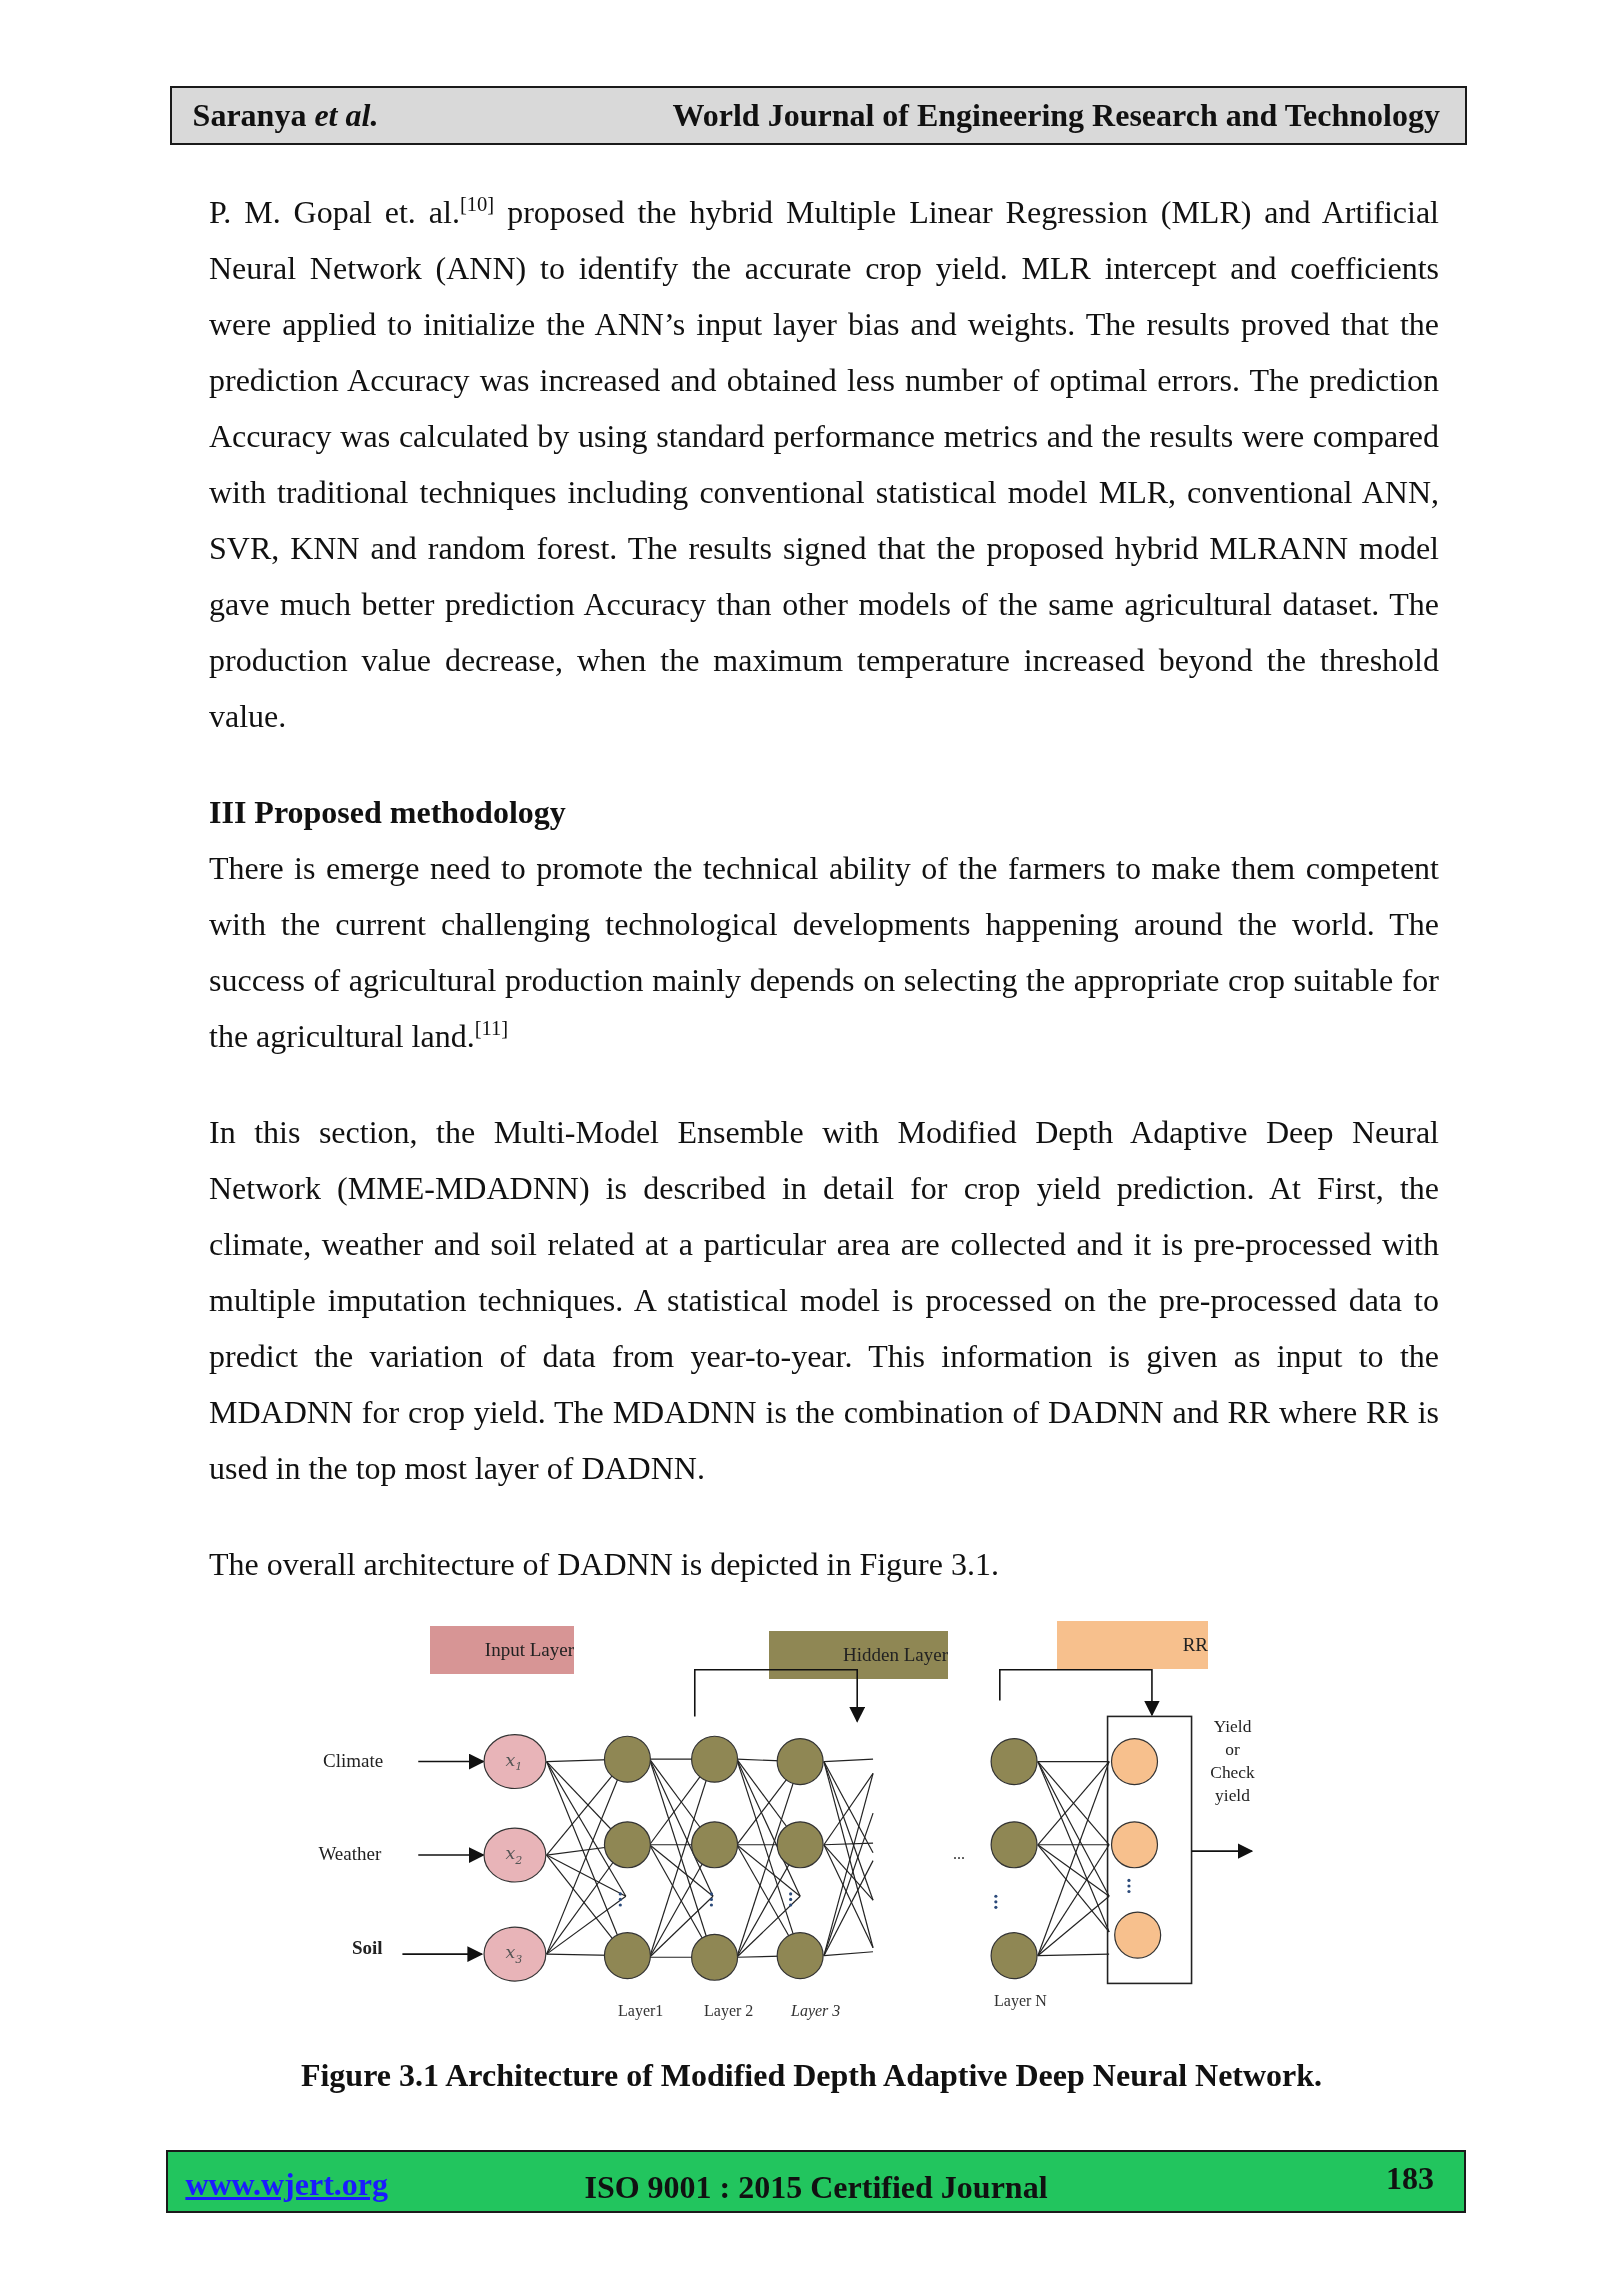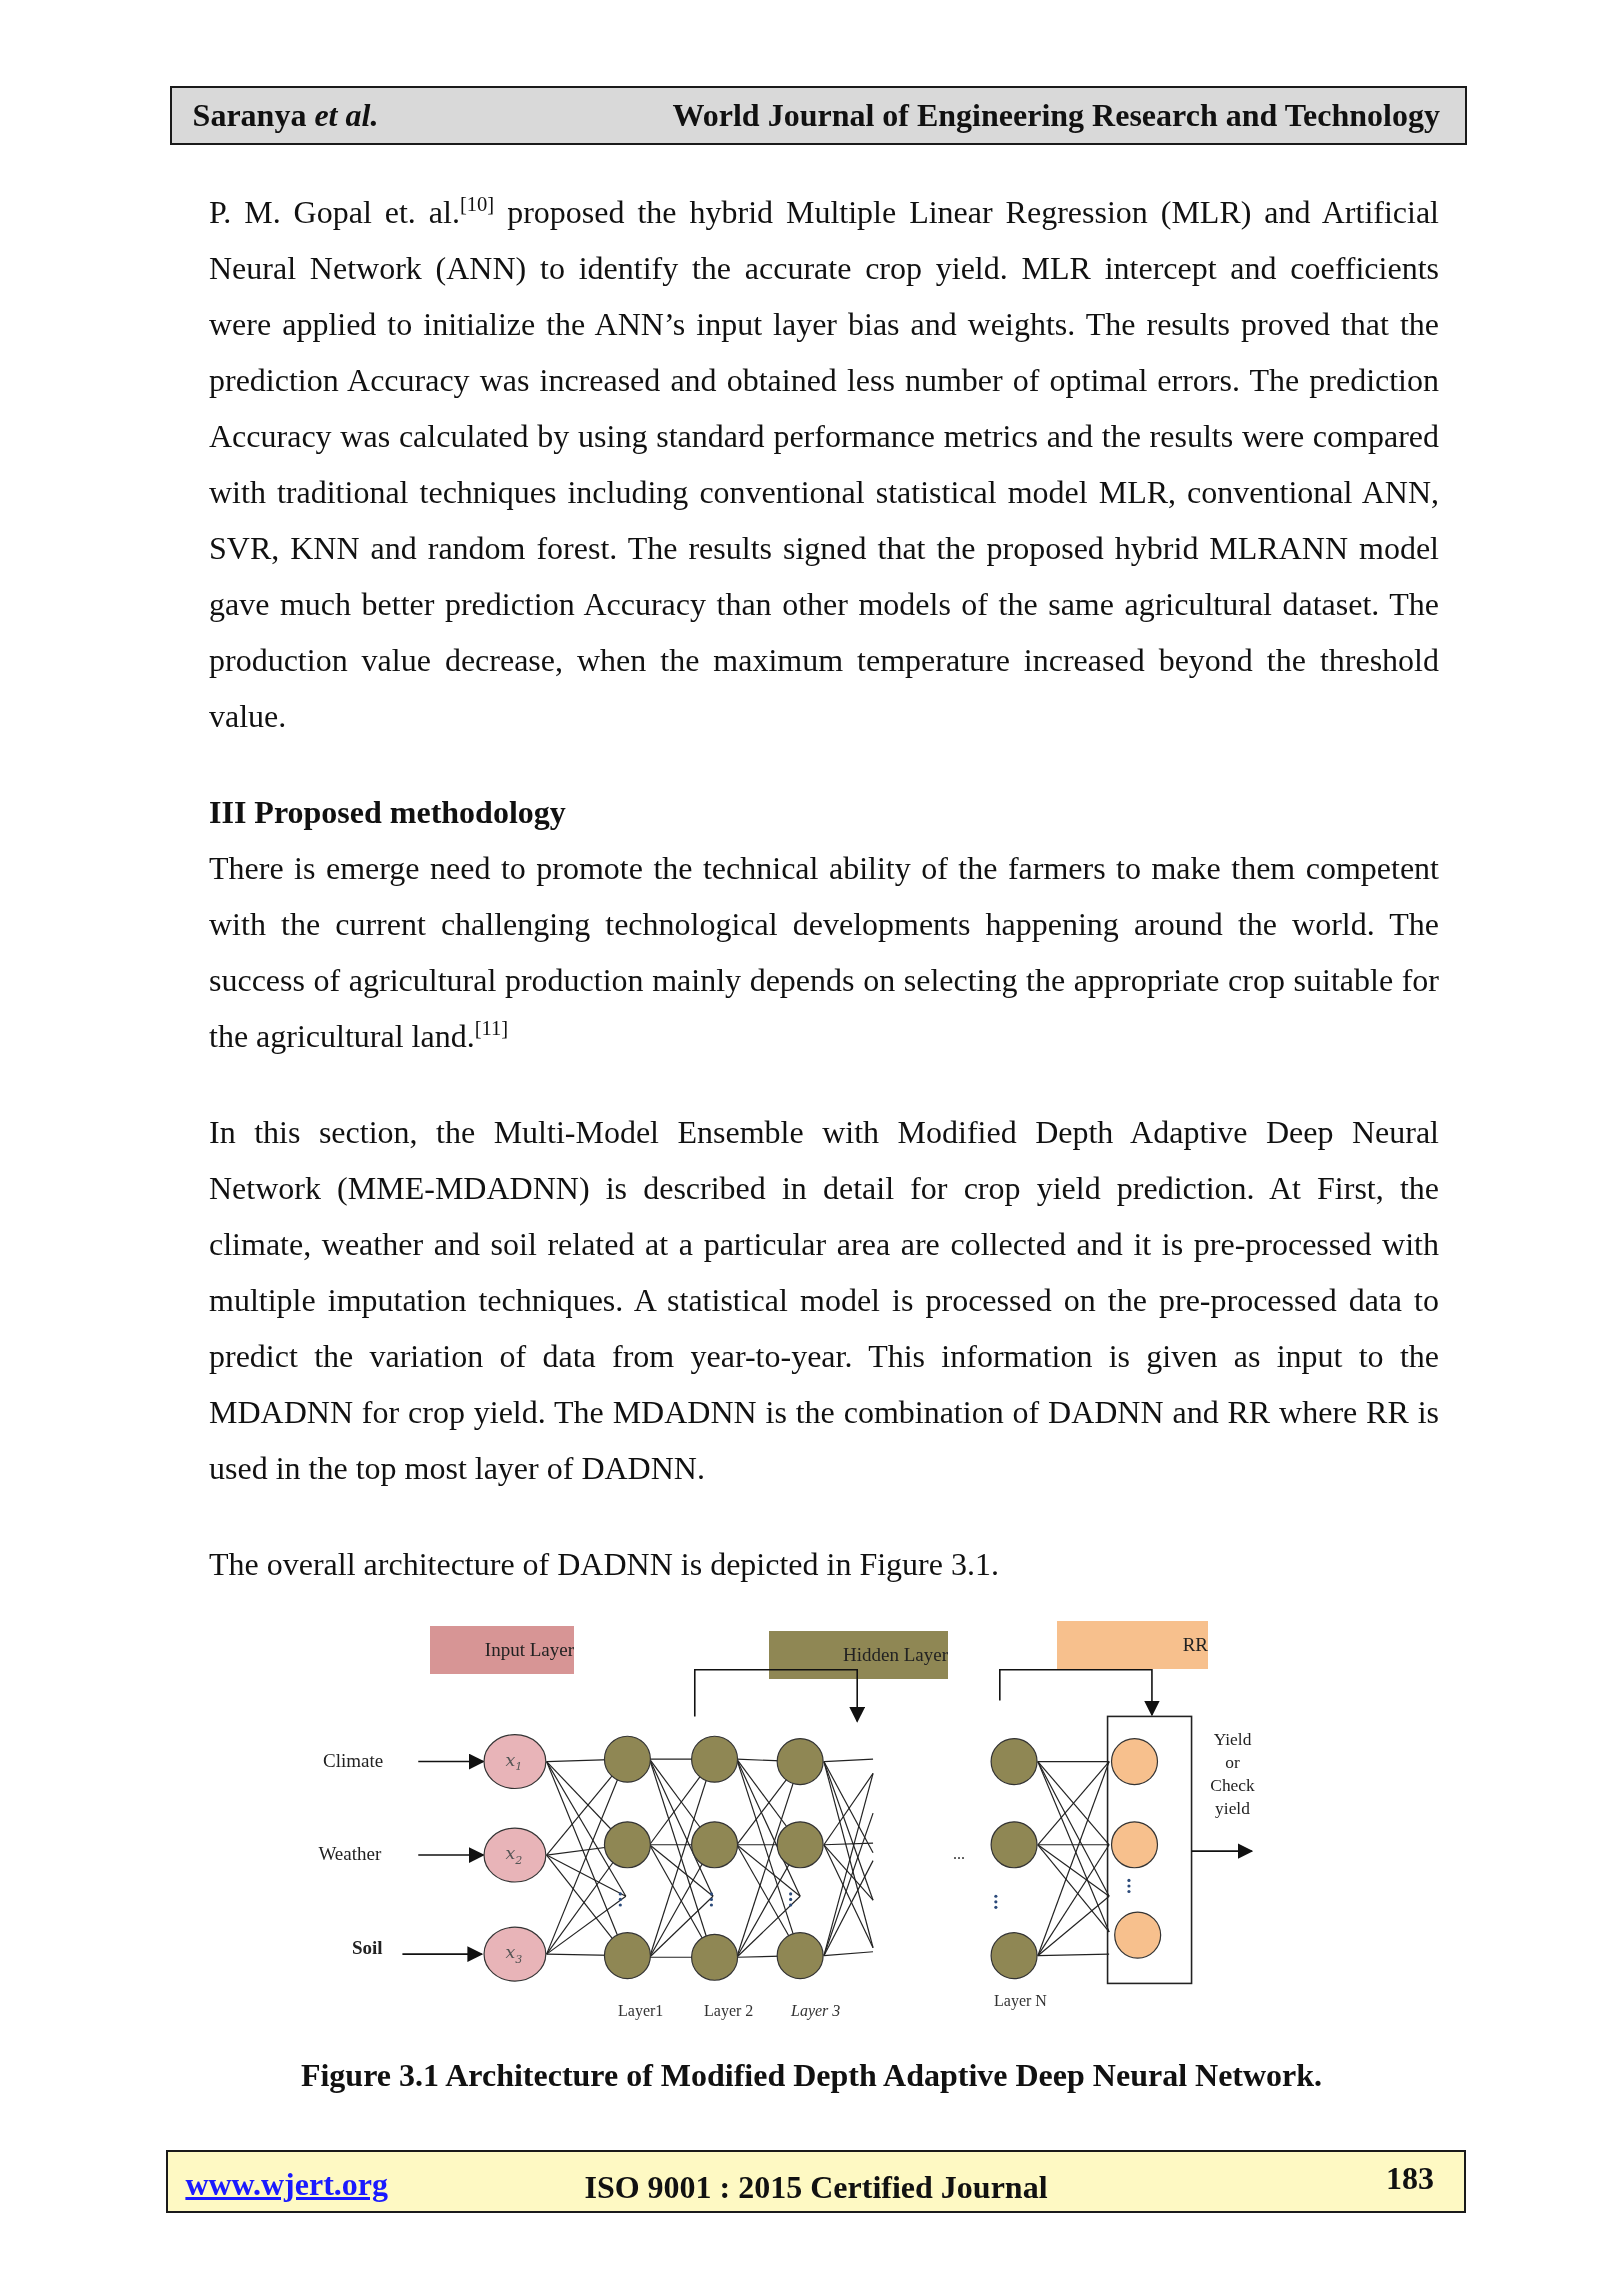--- a/index.html
+++ b/index.html
@@ -30,21 +30,21 @@
   .lbl { position: absolute; font-size: 19px; color: #222; white-space: nowrap; }
   .lbl-sm { position: absolute; font-size: 16px; color: #333; white-space: nowrap; }
 
   .caption {
     position: absolute; left: 0; top: 2056px; width: 1623px; text-align: center;
     font-weight: bold; font-size: 32px; line-height: 38px;
   }
 
   .running-foot {
     position: absolute; left: 166px; top: 2150px; width: 1300px; height: 63px;
-    background: #fef9c3; border: 2.4px solid #1a1a1a; box-sizing: border-box;
+    background: #22c55e; border: 2.4px solid #1a1a1a; box-sizing: border-box;
     font-weight: bold; font-size: 32px;
   }
   .running-foot .site { position: absolute; left: 17.4px; top: 14.3px; color: #1a1aff; text-decoration: underline; }
   .running-foot .iso { position: absolute; left: 0; right: 0; top: 17.4px; text-align: center; }
   .running-foot .pg { position: absolute; right: 30px; top: 8px; }
 </style>
 </head>
 <body>
 
 <div class="running-head">
@@ -219,21 +219,21 @@
   <span class="lbl" style="left:17.4px;top:228px;">Weather</span>
   <span class="lbl" style="left:51px;top:322px;font-weight:bold;">Soil</span>
 
   <span class="lbl-sm" style="left:652px;top:230px;">...</span>
 
   <span class="lbl-sm" style="left:317px;top:387px;">Layer1</span>
   <span class="lbl-sm" style="left:403px;top:387px;">Layer 2</span>
   <span class="lbl-sm" style="left:490px;top:387px;font-style:italic;">Layer 3</span>
   <span class="lbl-sm" style="left:693px;top:377px;">Layer N</span>
 
-  <div style="position:absolute;left:900px;top:113px;width:63px;text-align:center;font-size:17.4px;line-height:23px;color:#222;">
+  <div style="position:absolute;left:900px;top:100px;width:63px;text-align:center;font-size:17.4px;line-height:23px;color:#222;">
     <div>Yield</div>
     <div>or</div>
     <div>Check</div>
     <div>yield</div>
   </div>
 </div>
 
 <div class="caption">Figure 3.1 Architecture of Modified Depth Adaptive Deep Neural Network.</div>
 
 <div class="running-foot">

